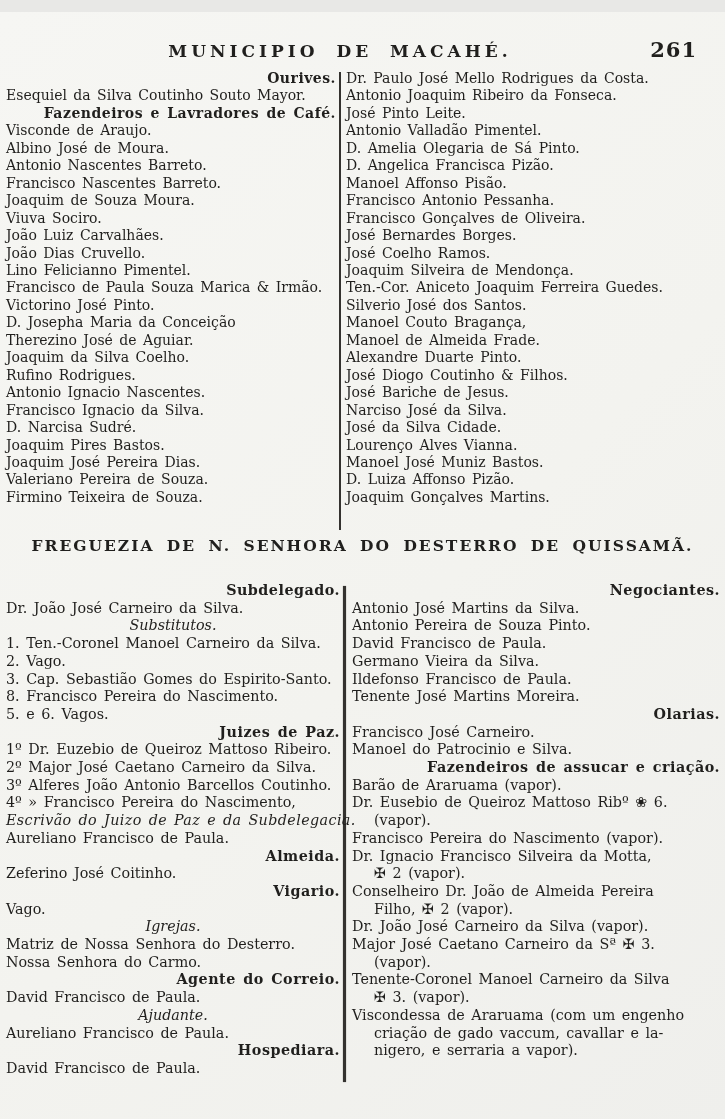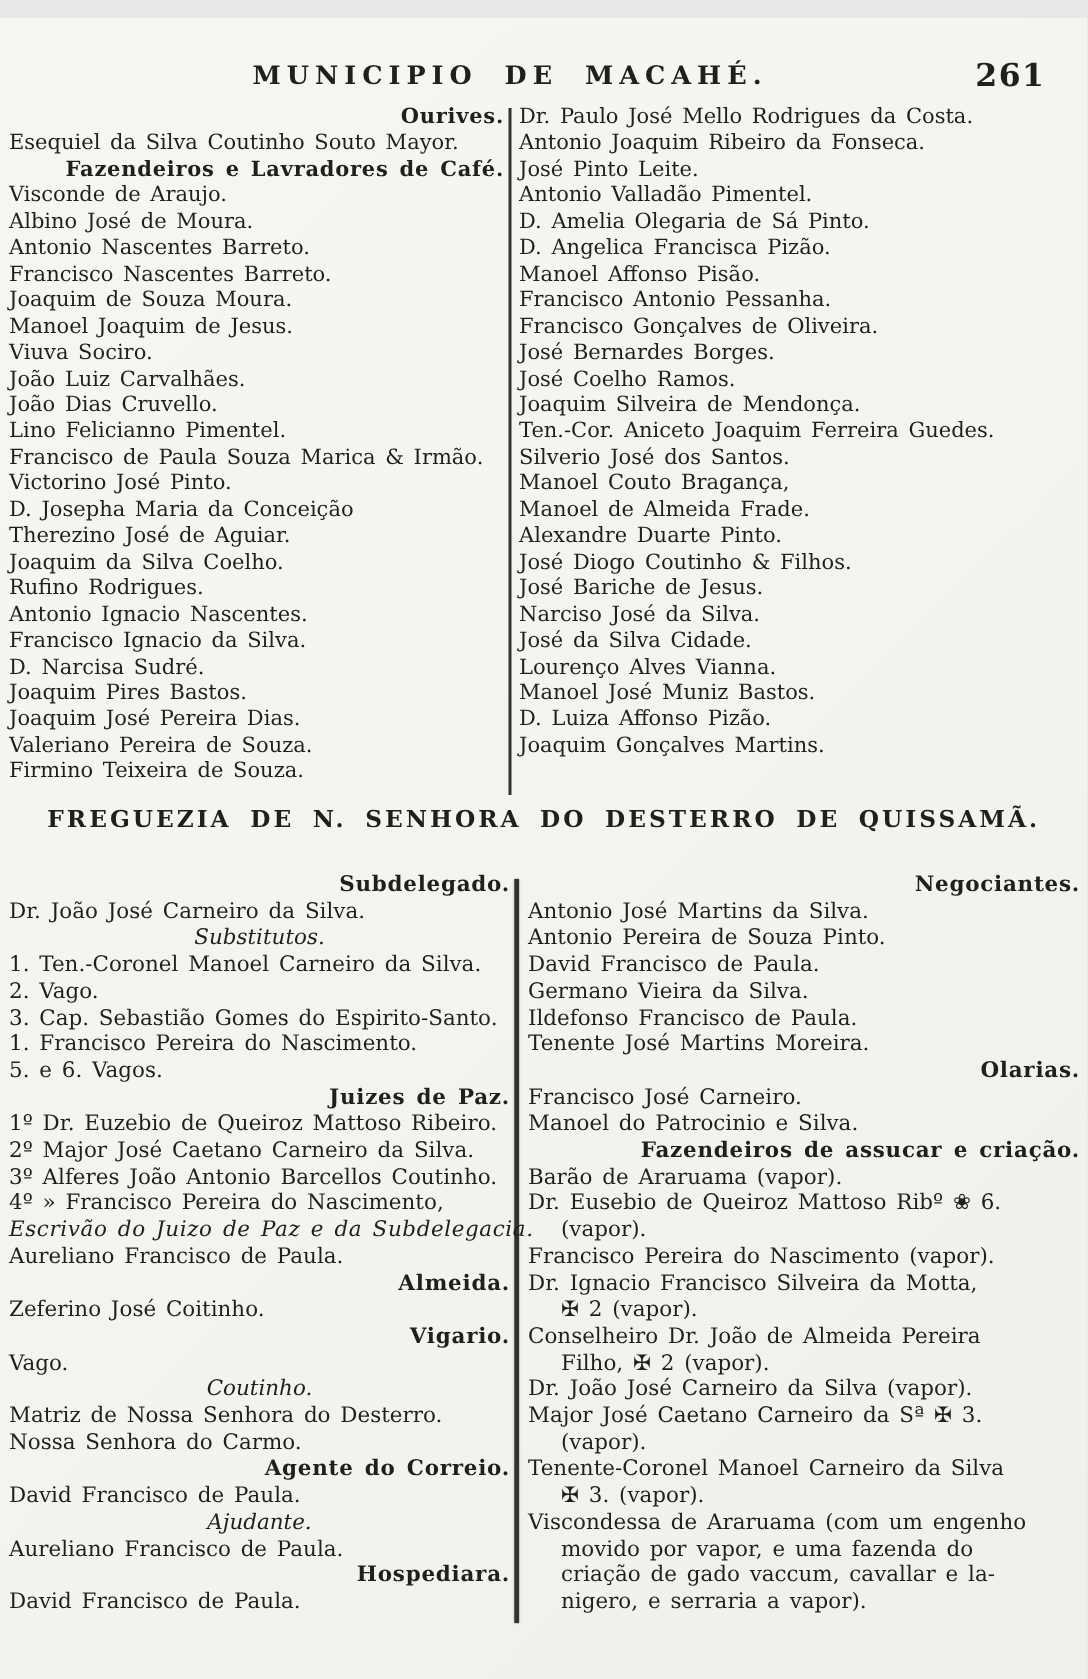--- a/index.html
+++ b/index.html
@@ -56,21 +56,20 @@
 
   <div class="col upper upper-left">
       <div class="ln heading">Ourives.</div>
       <div class="ln line">Esequiel da Silva Coutinho Souto Mayor.</div>
       <div class="ln heading">Fazendeiros e Lavradores de Café.</div>
       <div class="ln line">Visconde de Araujo.</div>
       <div class="ln line">Albino José de Moura.</div>
       <div class="ln line">Antonio Nascentes Barreto.</div>
       <div class="ln line">Francisco Nascentes Barreto.</div>
       <div class="ln line">Joaquim de Souza Moura.</div>
-      <div class="ln line">Manoel Joaquim de Jesus.</div>
       <div class="ln line">Viuva Sociro.</div>
       <div class="ln line">João Luiz Carvalhães.</div>
       <div class="ln line">João Dias Cruvello.</div>
       <div class="ln line">Lino Felicianno Pimentel.</div>
       <div class="ln line">Francisco de Paula Souza Marica &amp; Irmão.</div>
       <div class="ln line">Victorino José Pinto.</div>
       <div class="ln line">D. Josepha Maria da Conceição</div>
       <div class="ln line">Therezino José de Aguiar.</div>
       <div class="ln line">Joaquim da Silva Coelho.</div>
       <div class="ln line">Rufino Rodrigues.</div>
@@ -115,34 +114,34 @@
 
   <div class="divider divider-lower"></div>
 
   <div class="col lower lower-left">
       <div class="ln heading">Subdelegado.</div>
       <div class="ln line">Dr. João José Carneiro da Silva.</div>
       <div class="ln iheading">Substitutos.</div>
       <div class="ln line">1. Ten.-Coronel Manoel Carneiro da Silva.</div>
       <div class="ln line">2. Vago.</div>
       <div class="ln line">3. Cap. Sebastião Gomes do Espirito-Santo.</div>
-      <div class="ln line">1. Francisco Pereira do Nascimento.</div>
+      <div class="ln line">8. Francisco Pereira do Nascimento.</div>
       <div class="ln line">5. e 6. Vagos.</div>
       <div class="ln heading">Juizes de Paz.</div>
       <div class="ln line">1º Dr. Euzebio de Queiroz Mattoso Ribeiro.</div>
       <div class="ln line">2º Major José Caetano Carneiro da Silva.</div>
       <div class="ln line">3º Alferes João Antonio Barcellos Coutinho.</div>
       <div class="ln line">4º   »   Francisco Pereira do Nascimento,</div>
       <div class="ln iline">Escrivão do Juizo de Paz e da Subdelegacia.</div>
       <div class="ln line">Aureliano Francisco de Paula.</div>
       <div class="ln heading">Almeida.</div>
       <div class="ln line">Zeferino José Coitinho.</div>
       <div class="ln heading">Vigario.</div>
       <div class="ln line">Vago.</div>
-      <div class="ln iheading">Coutinho.</div>
+      <div class="ln iheading">Igrejas.</div>
       <div class="ln line">Matriz de Nossa Senhora do Desterro.</div>
       <div class="ln line">Nossa Senhora do Carmo.</div>
       <div class="ln heading">Agente do Correio.</div>
       <div class="ln line">David Francisco de Paula.</div>
       <div class="ln iheading">Ajudante.</div>
       <div class="ln line">Aureliano Francisco de Paula.</div>
       <div class="ln heading">Hospediara.</div>
       <div class="ln line">David Francisco de Paula.</div>
     </div>
 
@@ -165,18 +164,17 @@
       <div class="ln line">Dr. Ignacio Francisco Silveira da Motta,</div>
       <div class="ln cont">✠ 2 (vapor).</div>
       <div class="ln line">Conselheiro Dr. João de Almeida Pereira</div>
       <div class="ln cont">Filho, ✠ 2 (vapor).</div>
       <div class="ln line">Dr. João José Carneiro da Silva (vapor).</div>
       <div class="ln line">Major José Caetano Carneiro da Sª ✠ 3.</div>
       <div class="ln cont">(vapor).</div>
       <div class="ln line">Tenente-Coronel Manoel Carneiro da Silva</div>
       <div class="ln cont">✠ 3. (vapor).</div>
       <div class="ln line">Viscondessa de Araruama (com um engenho</div>
-      <div class="ln cont">movido por vapor, e uma fazenda do</div>
       <div class="ln cont">criação de gado vaccum, cavallar e la-</div>
       <div class="ln cont">nigero, e serraria a vapor).</div>
     </div>
 
 </div>
 
 </body></html>

